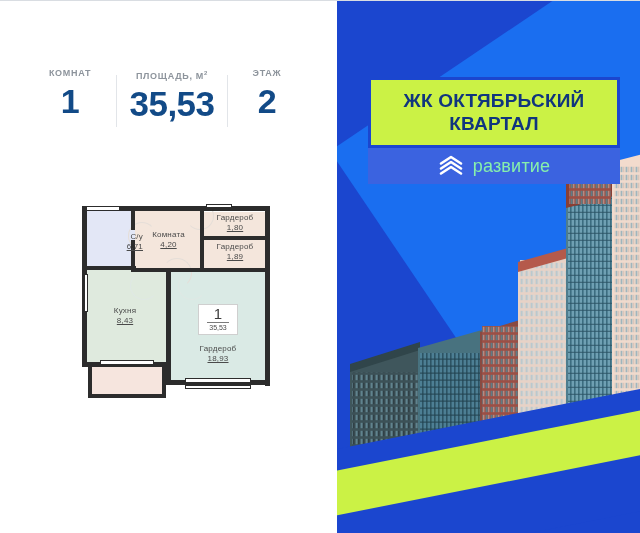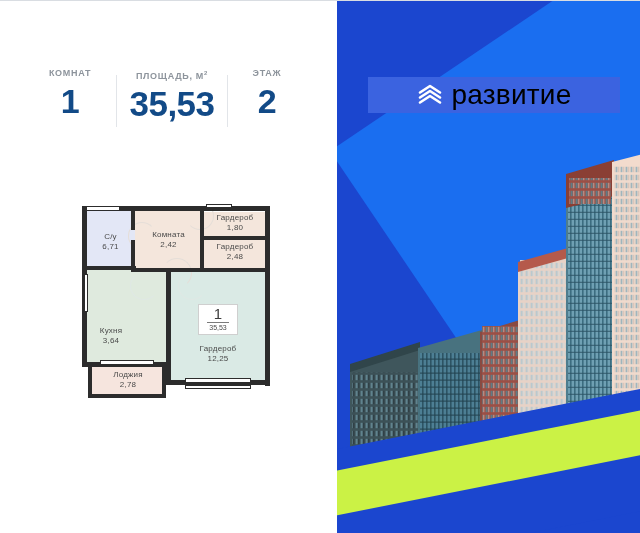--- a/index.html
+++ b/index.html
@@ -104,21 +104,21 @@
     position: absolute;
     width: 100%;
     text-align: center;
     color: #4a4a4a;
     font-size: 8px;
     line-height: 10px;
     letter-spacing: 0.2px;
     white-space: nowrap;
   }
   .room-label .nm { display: block; }
-  .room-label .ar { display: block; }
+  .room-label .ar { display: block; text-decoration: underline; }
 
   .c-bath    { background: #e3e7f6; }
   .c-hall    { background: #f4e6dc; }
   .c-ward    { background: #f4e6dc; }
   .c-kitchen { background: #dfeade; }
   .c-main    { background: #daeae5; }
   .c-loggia  { background: #f6e5de; }
 
   .badge {
     position: absolute;
@@ -237,22 +237,22 @@
   .brand-sub {
     background: #3b63e0;
     box-sizing: border-box;
     height: 36px;
     display: flex;
     align-items: center;
     justify-content: center;
     gap: 9px;
   }
   .brand-sub-text {
-    color: #000000;
-    font-size: 28px;
+    color: #86efac;
+    font-size: 18px;
     line-height: 24px;
     letter-spacing: 0.2px;
   }
   .chev-icon { display: block; }
 
   
   .buildings {
     position: absolute;
     left: 350px;
     bottom: 24px;
@@ -389,56 +389,53 @@
     <div class="wall" style="left:64px;  top:72px;  width:134px;height:4px;"></div>
     <div class="wall" style="left:96px;  top:72px;  width:5px;  height:116px;"></div>
 
     <div class="win" style="left:16px; top:10px; width:34px; height:5px;"></div>
     <div class="win" style="left:14px; top:78px; width:4px;  height:38px;"></div>
     <div class="win" style="left:30px; top:164px;width:54px; height:5px;"></div>
     <div class="win" style="left:115px;top:182px;width:66px; height:5px;"></div>
     <div class="win" style="left:115px;top:189px;width:66px; height:4px;"></div>
     <div class="win" style="left:136px;top:8px;  width:26px; height:4px;"></div>
 
-    <div class="room-label" style="left:16px; top:36px; width:49px;">
+    <div class="room-label" style="left:24px; top:36px; width:49px;text-align:right;">
       <span class="nm">С/у</span>
       <span class="ar">6,71</span>
     </div>
     <div class="room-label" style="left:65px; top:34px; width:67px;">
       <span class="nm">Комната</span>
-      <span class="ar">2,42</span>
+      <span class="ar">4,20</span>
     </div>
     <div class="room-label" style="left:134px; top:17px; width:62px;">
       <span class="nm">Гардероб</span>
       <span class="ar">1,80</span>
     </div>
     <div class="room-label" style="left:134px; top:46px; width:62px;">
       <span class="nm">Гардероб</span>
-      <span class="ar">2,48</span>
-    </div>
-    <div class="room-label" style="left:0; top:110px; width:82px;margin-top:20px;">
+      <span class="ar">1,89</span>
+    </div>
+    <div class="room-label" style="left:14px; top:110px; width:82px;">
       <span class="nm">Кухня</span>
-      <span class="ar">3,64</span>
+      <span class="ar">8,43</span>
     </div>
     <div class="room-label" style="left:100px; top:148px; width:96px;">
       <span class="nm">Гардероб</span>
-      <span class="ar">12,25</span>
-    </div>
-    <div class="room-label" style="left:22px; top:174px; width:72px;">
-      <span class="nm">Лоджия</span>
-      <span class="ar">2,78</span>
+      <span class="ar">18,93</span>
     </div>
 
     <div class="badge" style="left:128px; top:108px;">
       <span class="badge-num">1</span>
       <span class="badge-area">35,53</span>
     </div>
   </div>
 
   <div class="brand">
+    <div class="brand-title">ЖК ОКТЯБРЬСКИЙ КВАРТАЛ</div>
     <div class="brand-sub">
       <svg class="chev-icon" width="26" height="26" viewBox="0 0 26 26">
         <path d="M3 10.5 L13 4 L23 10.5" fill="none" stroke="#ffffff" stroke-width="2.6" stroke-linecap="round" stroke-linejoin="round"></path>
         <path d="M3 15.5 L13 9 L23 15.5" fill="none" stroke="#ffffff" stroke-width="2.6" stroke-linecap="round" stroke-linejoin="round"></path>
         <path d="M3 20.5 L13 14 L23 20.5" fill="none" stroke="#ffffff" stroke-width="2.6" stroke-linecap="round" stroke-linejoin="round"></path>
       </svg>
       <span class="brand-sub-text">развитие</span>
     </div>
   </div>
 

